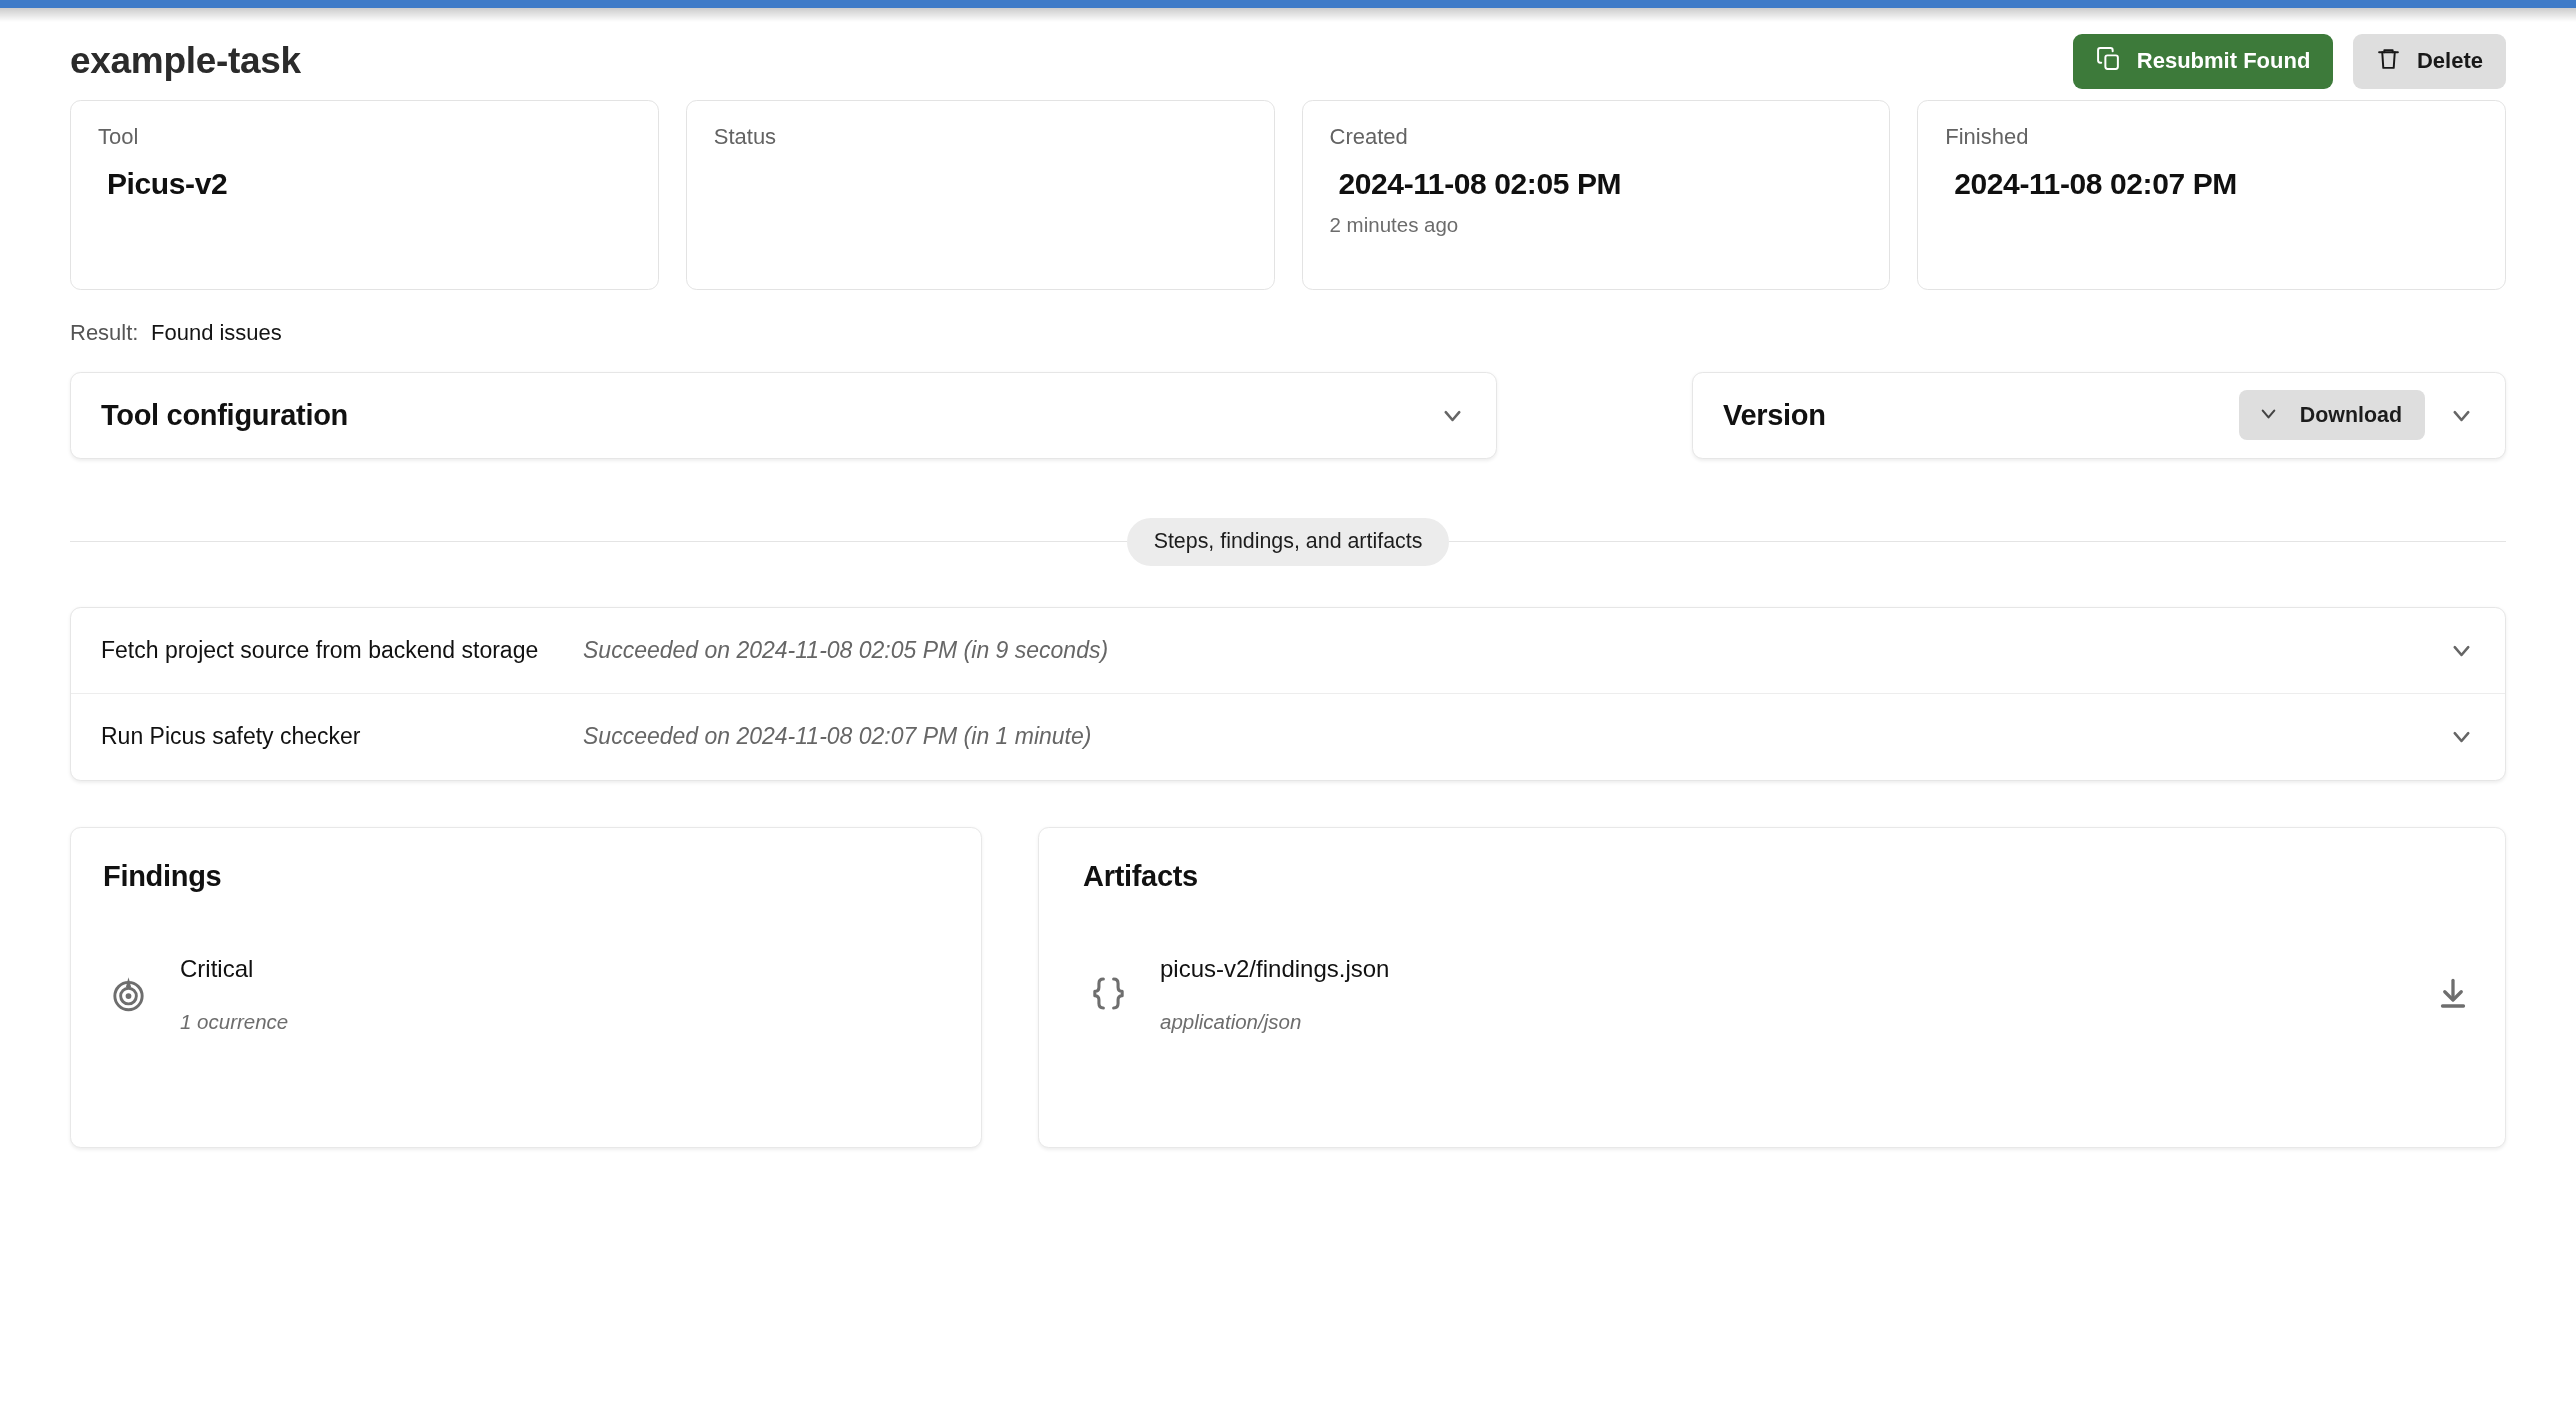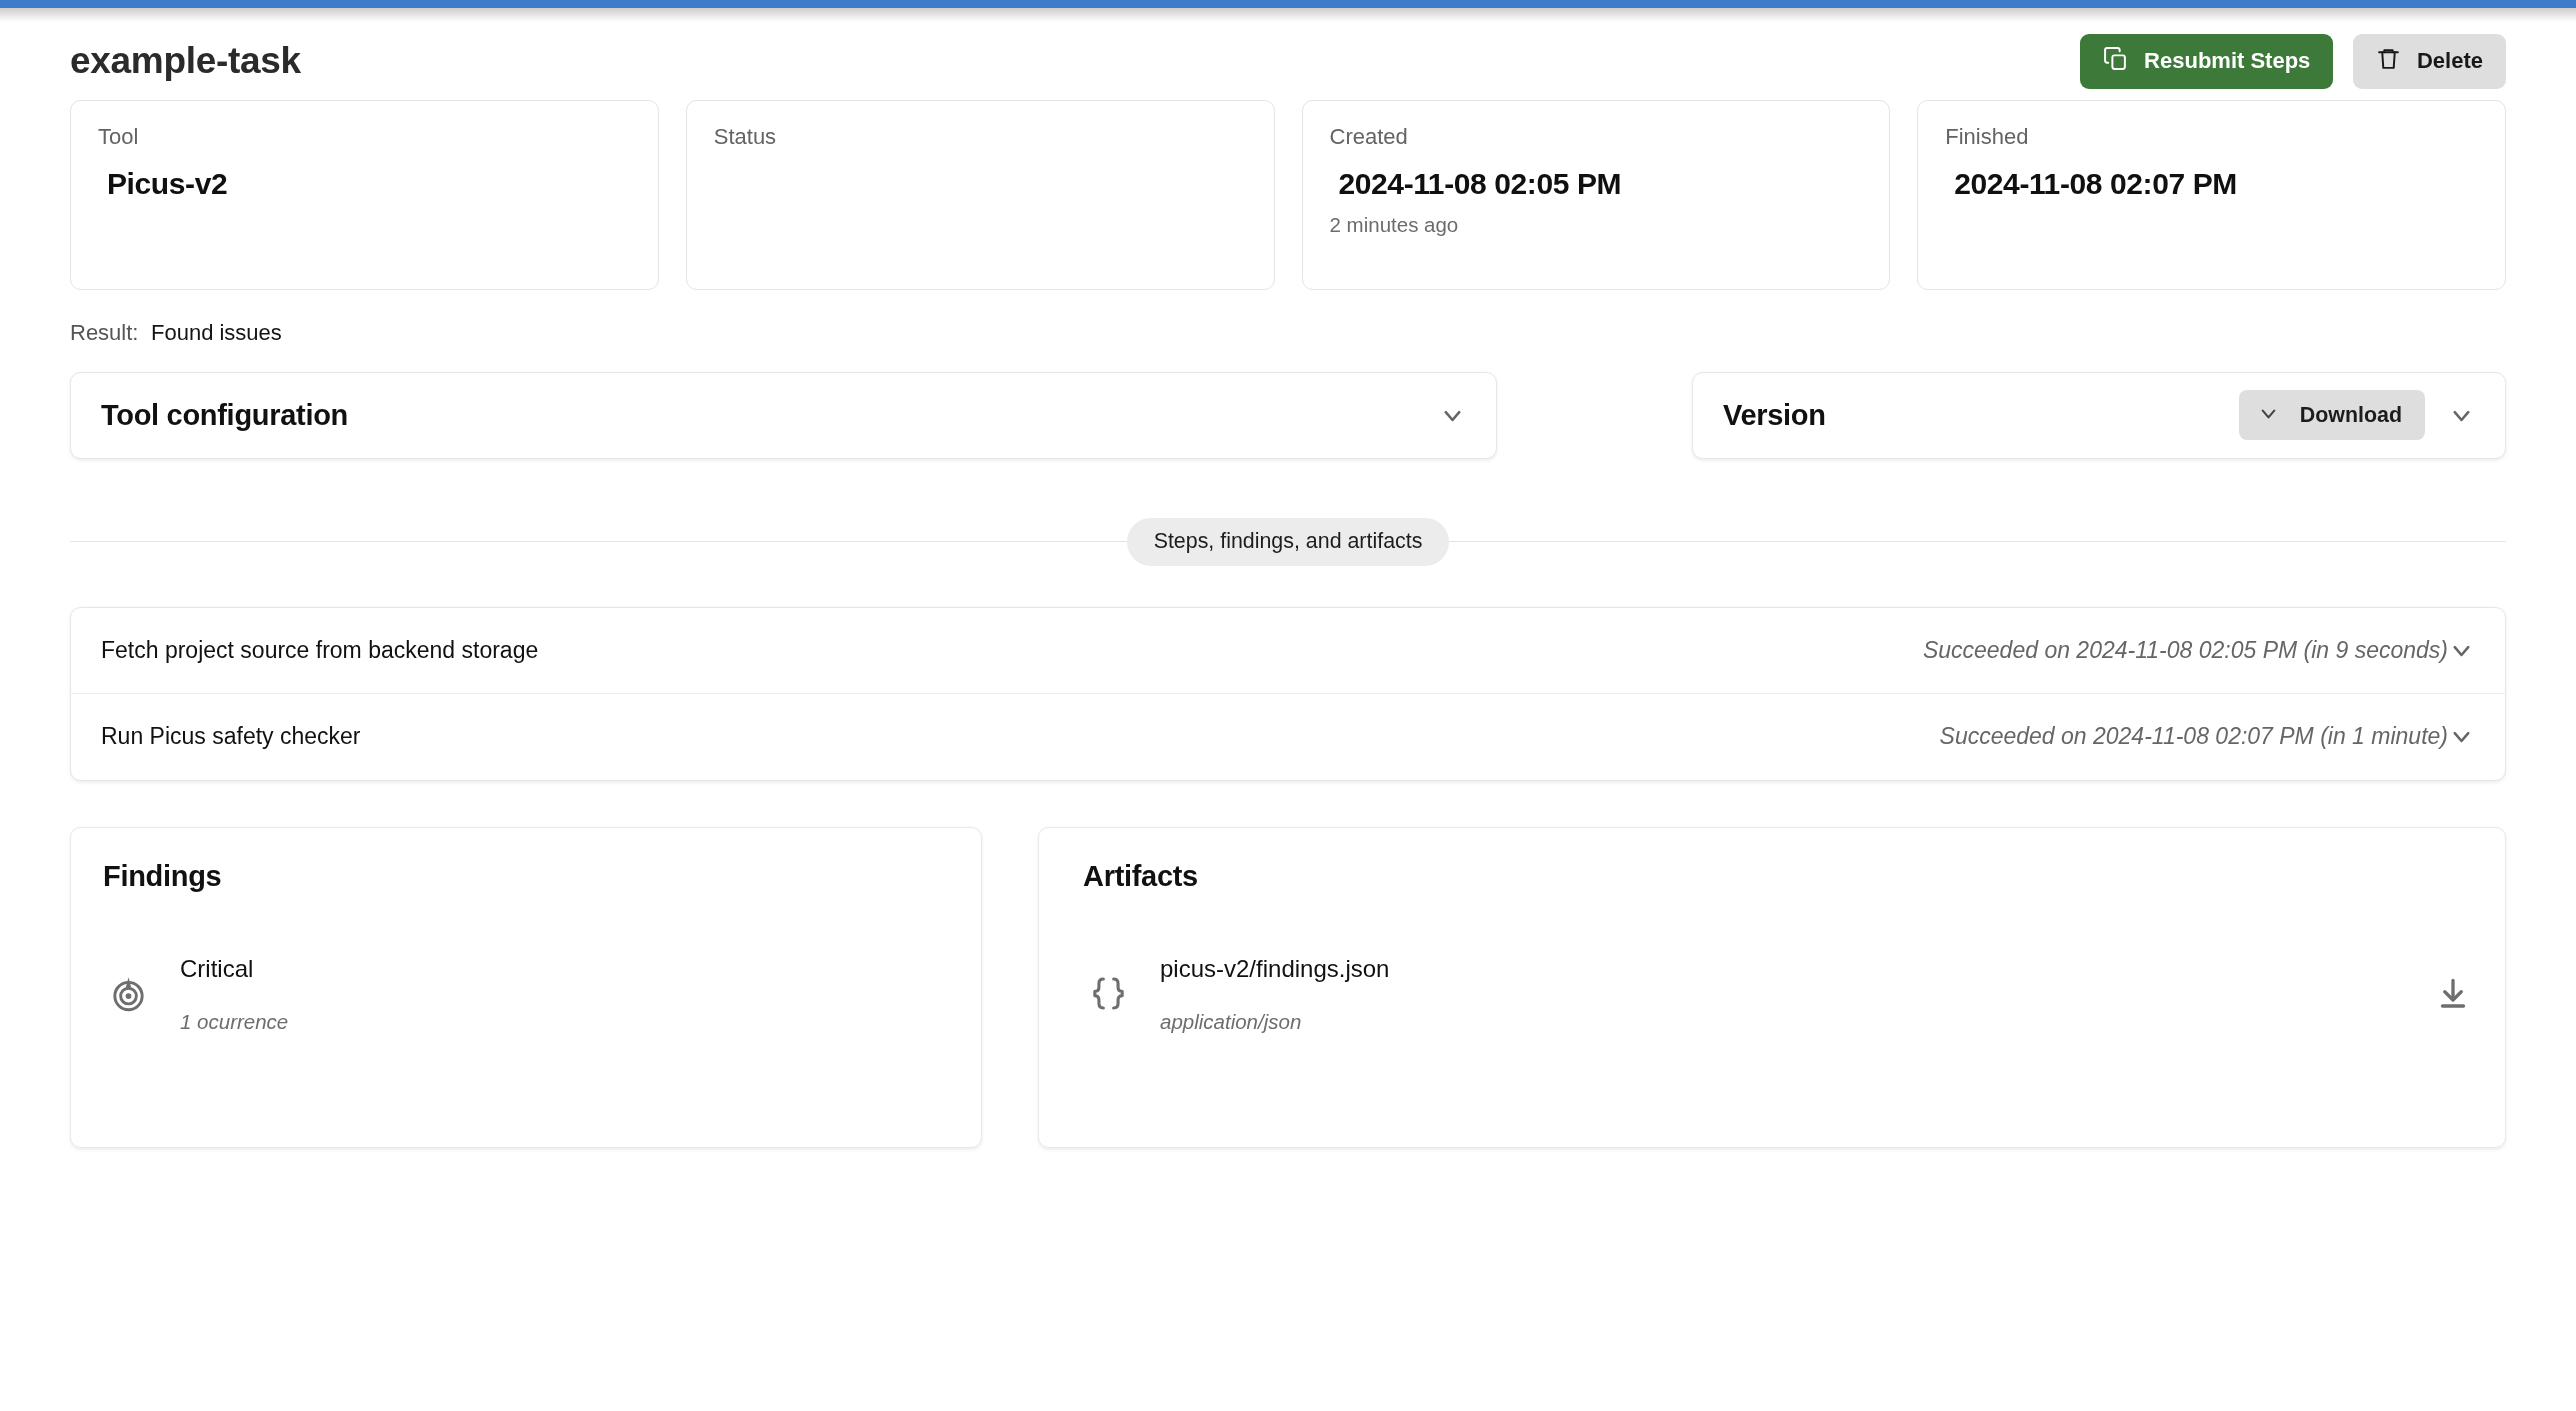--- a/index.html
+++ b/index.html
@@ -197,21 +197,20 @@
     width: 482px;
     flex: none;
     font-size: 23px;
     color: #111111;
   }
   .step-status {
     flex: 1 1 auto;
     font-size: 23px;
     font-style: italic;
     color: #666666;
-    text-align: right;
   }
 
   
   .bottom {
     display: flex;
     gap: 56px;
     margin-top: 46px;
     align-items: stretch;
   }
   .bottom-card {
@@ -274,21 +273,21 @@
   <div class="header">
     <div class="page-title">example-task</div>
     <div class="header-actions">
       <button class="btn btn-primary">
         <span class="icon">
           <svg width="25" height="25" viewBox="0 0 24 24" fill="none" stroke="currentColor" stroke-width="1.9" stroke-linecap="round" stroke-linejoin="round">
             <rect x="9" y="9" width="12" height="13" rx="2"></rect>
             <path d="M5 16H4a2 2 0 0 1-2-2V4a2 2 0 0 1 2-2h10a2 2 0 0 1 2 2v1"></path>
           </svg>
         </span>
-        <span>Resubmit Steps</span>
+        <span>Resubmit Found</span>
       </button>
       <button class="btn btn-secondary">
         <span class="icon">
           <svg width="25" height="25" viewBox="0 0 24 24" fill="none" stroke="currentColor" stroke-width="1.9" stroke-linecap="round" stroke-linejoin="round">
             <path d="M3 6h18"></path>
             <path d="M8 6V4h8v2"></path>
             <path d="M6 6l1 15h10l1-15"></path>
           </svg>
         </span>
         <span>Delete</span>

